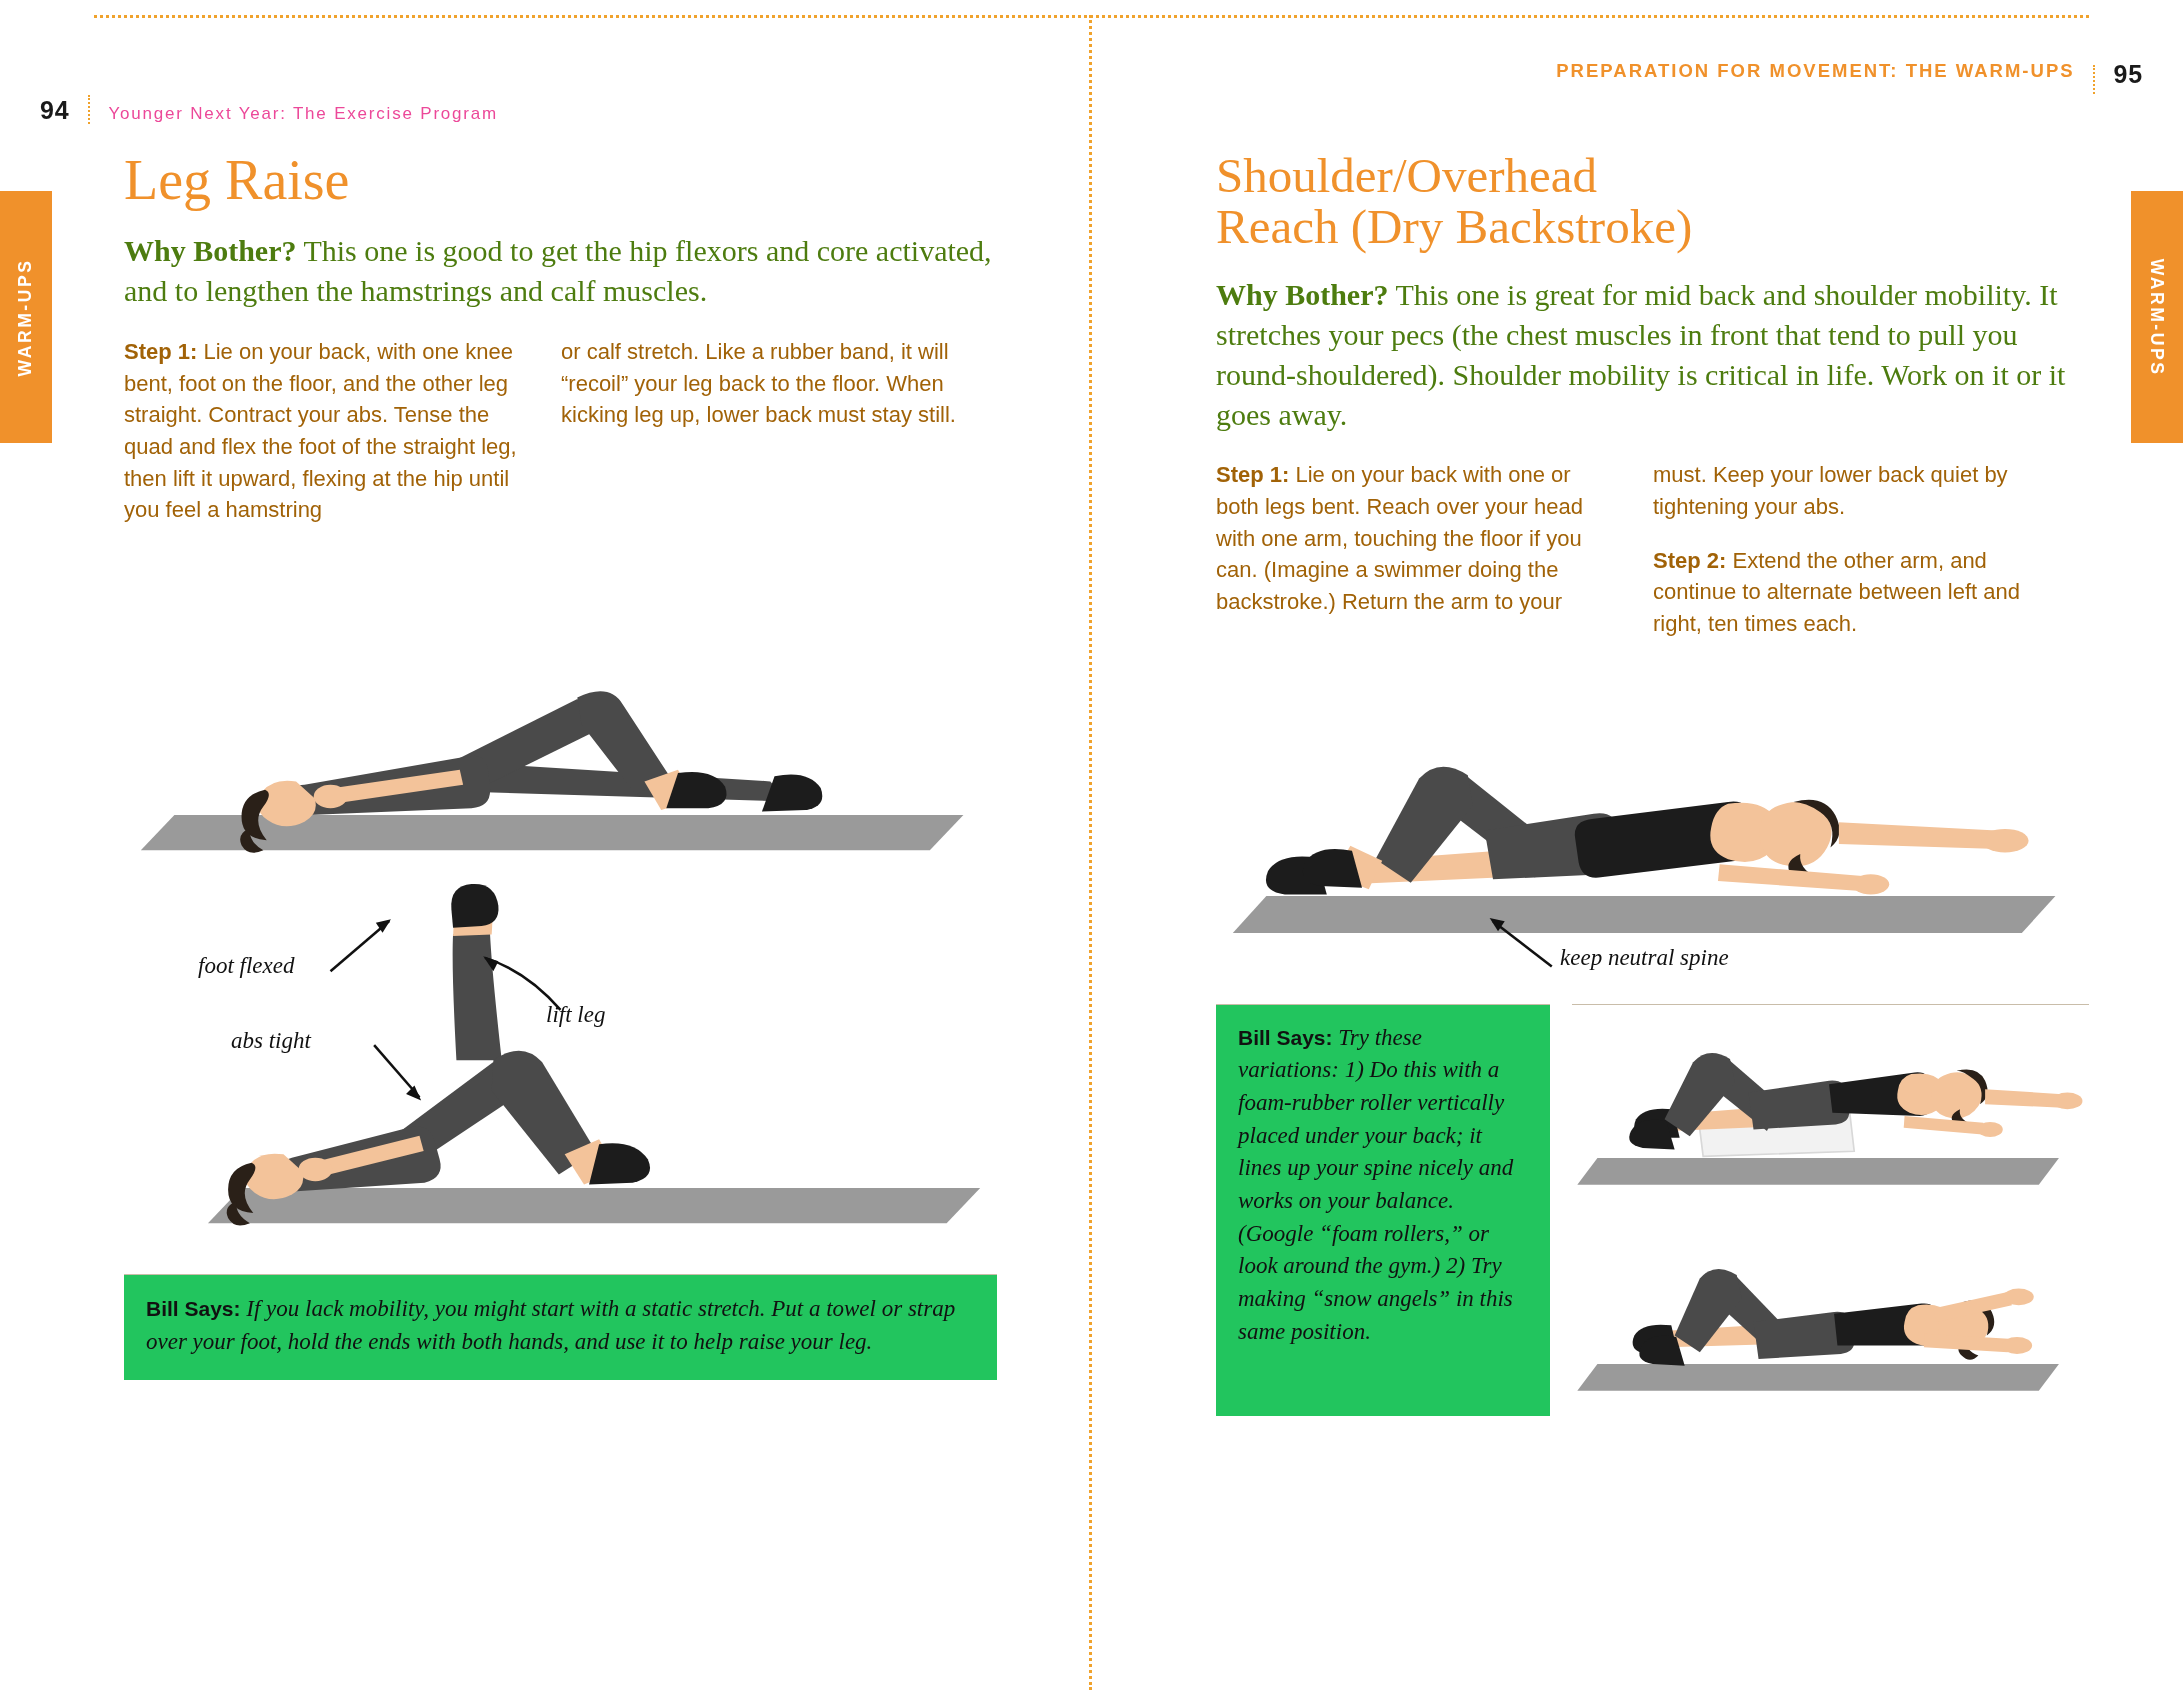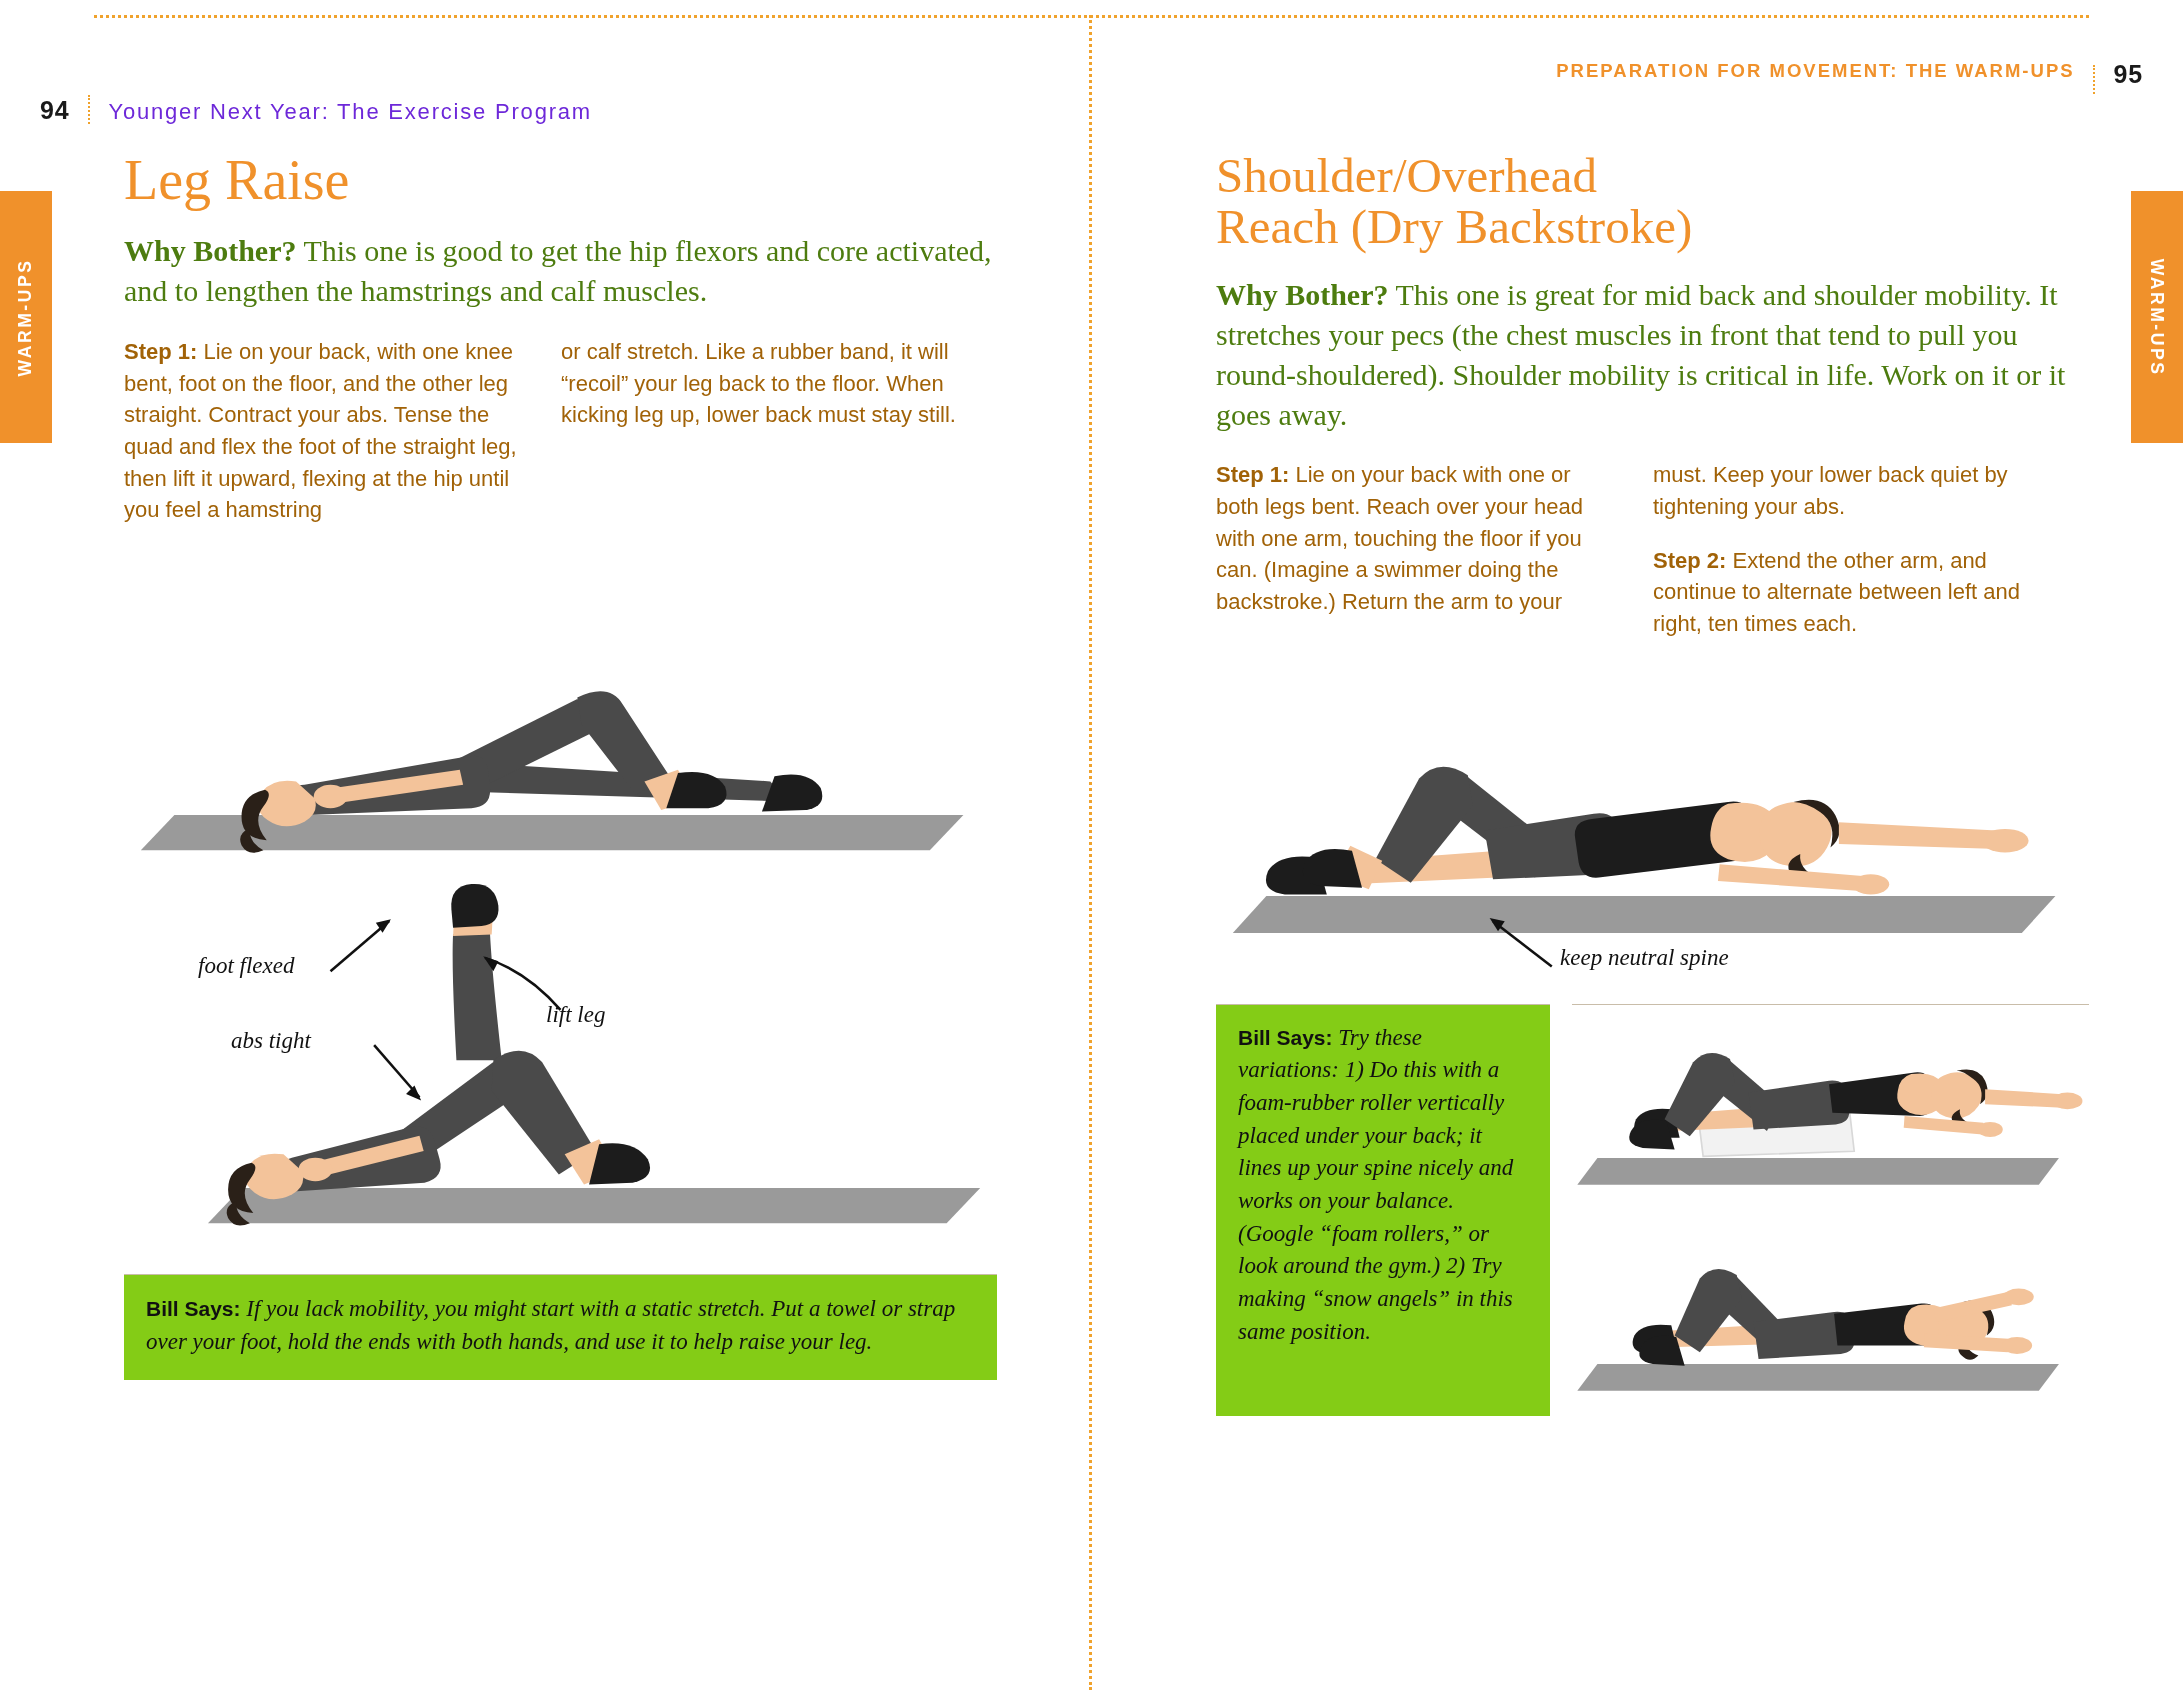--- a/index.html
+++ b/index.html
@@ -44,21 +44,21 @@
   }
   .runhead-left { left: 40px; display: flex; align-items: baseline; gap: 0; }
   .runhead-left .folio { margin-right: 18.5px; margin-top: 36px; }
   .runhead-left .sep {
     display: inline-block;
     width: 0; height: 28.6px;
     border-left: 2.5px dotted #f0a22c;
     margin-right: 18.5px;
     transform: translateY(5px);
   }
-  .runhead-left .rh-text { color: #6d28d9; font-size: 22px; letter-spacing: 1.8px; }
+  .runhead-left .rh-text { color: #ec4899; font-size: 17px; letter-spacing: 1.8px; }
 
   .runhead-right {
     right: 40px;
     display: flex; align-items: flex-start;
   }
   .runhead-right .rh-text {
     color: #f0912b; font-size: 18.5px; letter-spacing: 2px; font-weight: bold;
   }
   .runhead-right .sep {
     display: inline-block;
@@ -126,21 +126,21 @@
     font-family: "Liberation Sans", sans-serif;
     font-size: 22px;
     line-height: 1.44;
     color: #a16207;
     margin: 0 0 22px 0;
   }
   .step b { font-weight: bold; }
 
   
   .bill {
-    background: #84cc16;
+    background: #22c55e;
     font-family: "Liberation Serif", serif;
     font-size: 23px;
     line-height: 1.42;
     color: #111;
     padding: 18.5px 22px 22px 22px;
     border-top: 1.7px solid #c9bda9;
   }
   .bill b { font-weight: bold; font-style: normal; font-family: "Liberation Sans", sans-serif; font-size: 21px;}
   .bill i { font-style: italic; }
 

